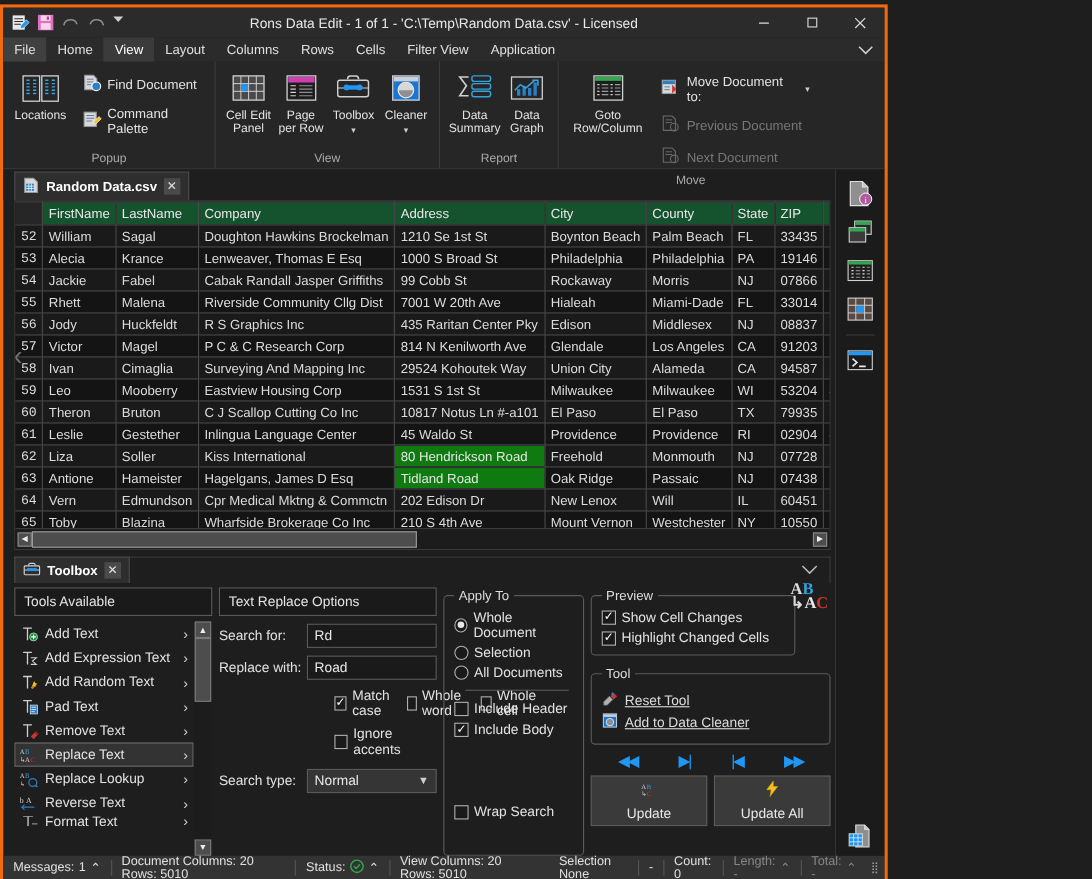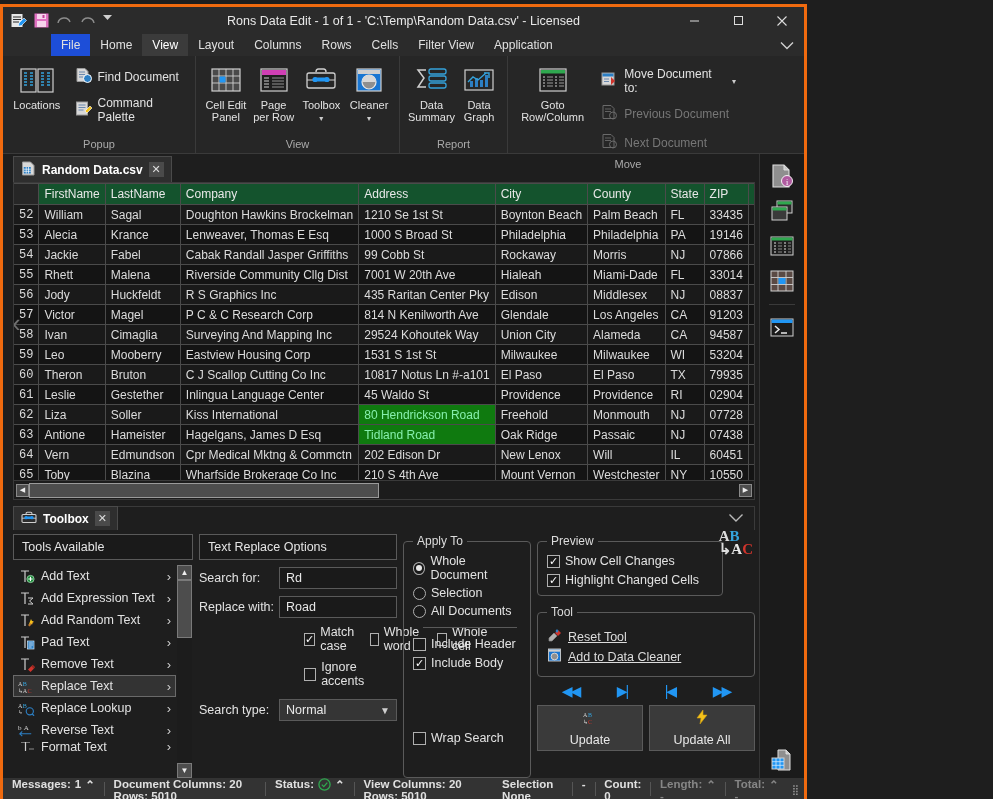--- a/index.html
+++ b/index.html
@@ -31,21 +31,21 @@
     position:absolute; left:0; right:0; text-align:center;
     font-size:12.5px; color:#e8e8e8; pointer-events:none;
   }
   .wbtns { margin-left:auto; display:flex; height:27px; }
   .wbtn { width:44px; height:27px; display:flex; align-items:center; justify-content:center;
           color:#ddd; font-size:13px; }
 
   
   .tabbar { height:22px; background:#2b2b2b; display:flex; align-items:stretch; flex:none; position:relative; }
   .tab { padding:0 10px; display:flex; align-items:center; font-size:12px; color:#e0e0e0; }
-  .tab.file { background:#1d4ed8;margin-left:48px; }
+  .tab.file { background:#404040; }
   .tab.active { background:#3b3b3b; color:#fff; }
   .ribbon-collapse { margin-left:auto; width:34px; display:flex; align-items:center; justify-content:center; color:#d0d0d0; font-size:12px;}
 
   
   .ribbon { height:98px; background:#262626; display:flex; flex:none; border-bottom:1px solid #3a3a3a; }
   .rgroup { display:flex; flex-direction:column; height:100%; position:relative; }
   .rgroup + .rgroup { border-left:1px solid #3a3a3a; }
   .rgroup-body { flex:1; display:flex; align-items:flex-start; padding:5px 6px 0 6px; gap:4px;}
   .rgroup-label { height:17px; text-align:center; font-size:11px; color:#aaa; line-height:17px; }
   .bigbtn {
@@ -85,21 +85,21 @@
   table.grid th, table.grid td {
     border:1px solid #4b4b4b; padding:2px 5px; text-align:left; white-space:nowrap;
     overflow:hidden; height:20px;
   }
   table.grid th { background:#14532d; color:#e8e8e8; font-weight:normal; height:21px; }
   table.grid th.rn, table.grid td.rn {
     background:#262626; color:#dcdcdc; text-align:right; width:32px; border-left:none;font-family:Liberation Mono, monospace;
   }
   table.grid tbody tr:nth-child(odd) td { background:#1a1a1a; }
   table.grid tbody tr:nth-child(even) td { background:#141414; }
-  table.grid td.hl { background:#0f7a0f !important; color:#86efac; }
+  table.grid td.hl { background:#0f7a0f !important; color:#e5e5e5; }
   .vsb { width:15px; background:#252525; display:flex; flex-direction:column; align-items:center;
          border-left:1px solid #3a3a3a;}
   .sbtn { width:13px; height:13px; background:#4d4d4d; border:1px solid #6a6a6a; margin:1px 0;
           display:flex; align-items:center; justify-content:center; font-size:7px; color:#ddd;}
   .vthumb { width:13px; height:14px; background:#4d4d4d; border:1px solid #6a6a6a; }
   .hsb { height:19px; background:#1c1c1c; display:flex; align-items:center; padding:0 2px; border-top:1px solid #3a3a3a;}
   .hbtn { width:13px; height:13px; background:#4d4d4d; border:1px solid #8a8a8a;
           display:flex; align-items:center; justify-content:center; font-size:7px; color:#eee; }
   .hthumb { height:15px; background:#4d4d4d; border:1px solid #9a9a9a; flex:none; }
   .prevarrow { position:absolute; left:-2px; top:42%; font-size:26px; color:#707070; }
@@ -158,21 +158,21 @@
             flex-direction:column; align-items:center; justify-content:center; gap:5px;
             font-size:12.5px; color:#e8e8e8; }
   .link { display:flex; align-items:center; gap:6px; font-size:12.5px; color:#dcdcdc;
           text-decoration:underline; margin:3px 0; }
   .abac { position:absolute; right:2px; top:-4px; font-size:15px; font-weight:bold; line-height:13px;
           font-family:"Liberation Serif", serif; }
 
   
   .status { height:22px; background:#333; display:flex; align-items:center; font-size:11.5px;
             color:#e0e0e0; flex:none; }
-  .status .seg { padding:0 9px; display:flex; gap:4px; height:100%;font-weight:bold; }
+  .status .seg { padding:0 9px; display:flex; align-items:center; gap:4px; height:100%; }
   .status .divider { width:1px; height:14px; background:#555; }
   .status .dim { color:#868686; }
   .grip { margin-left:4px; margin-right:6px; color:#999; font-size:10px; letter-spacing:-1px;}
 </style>
 </head>
 <body>
 
 <div id="app">
 
   <div class="titlebar">

